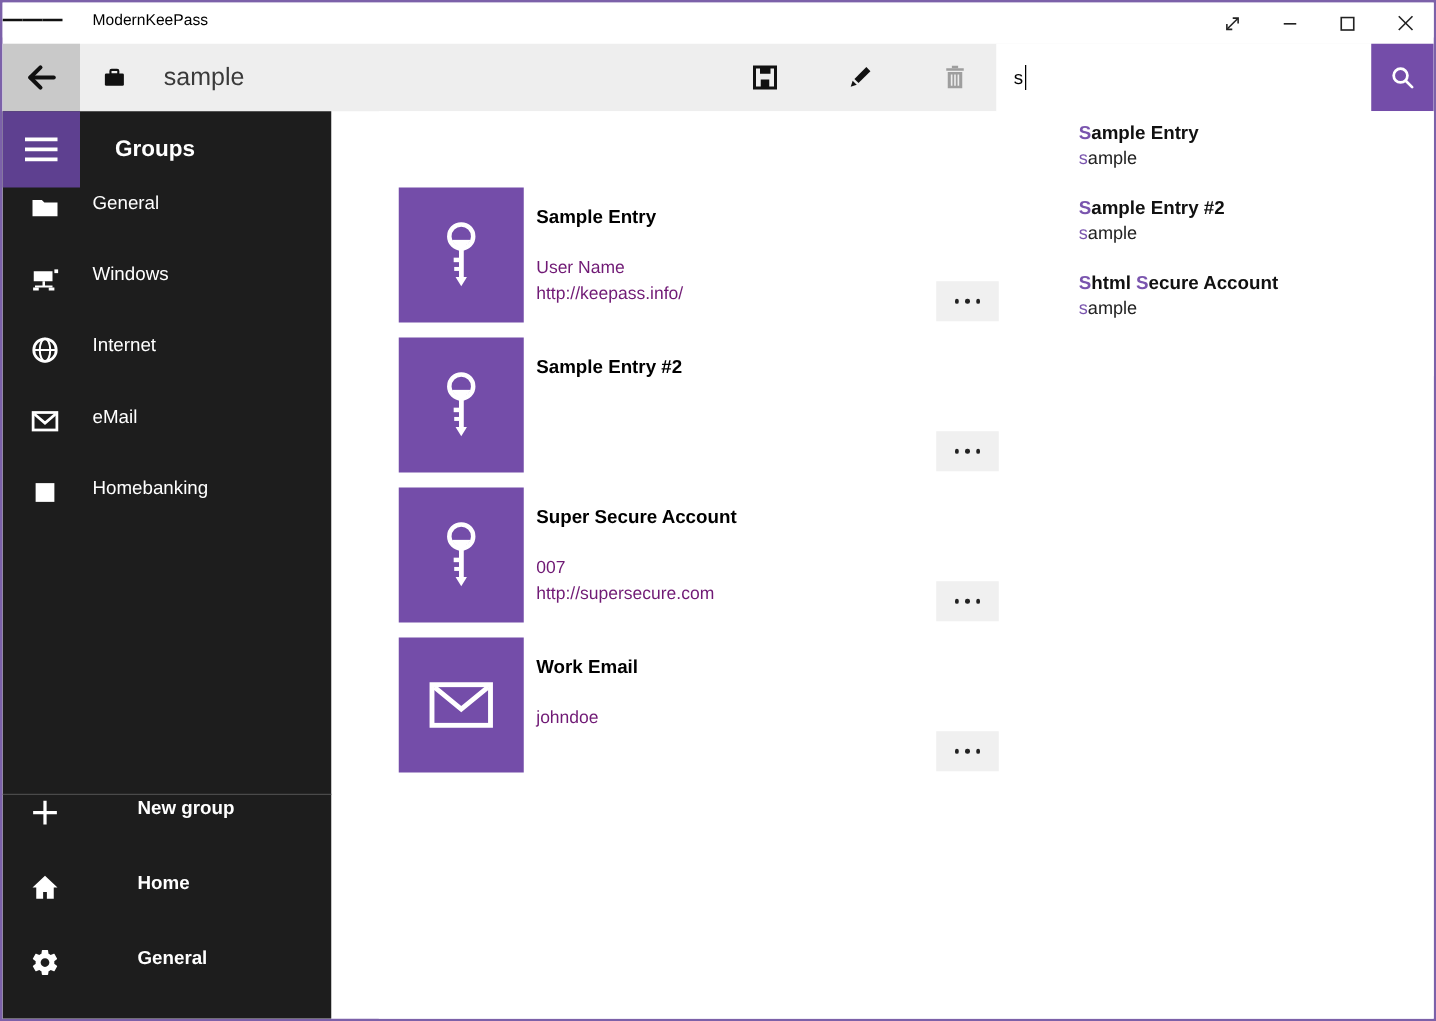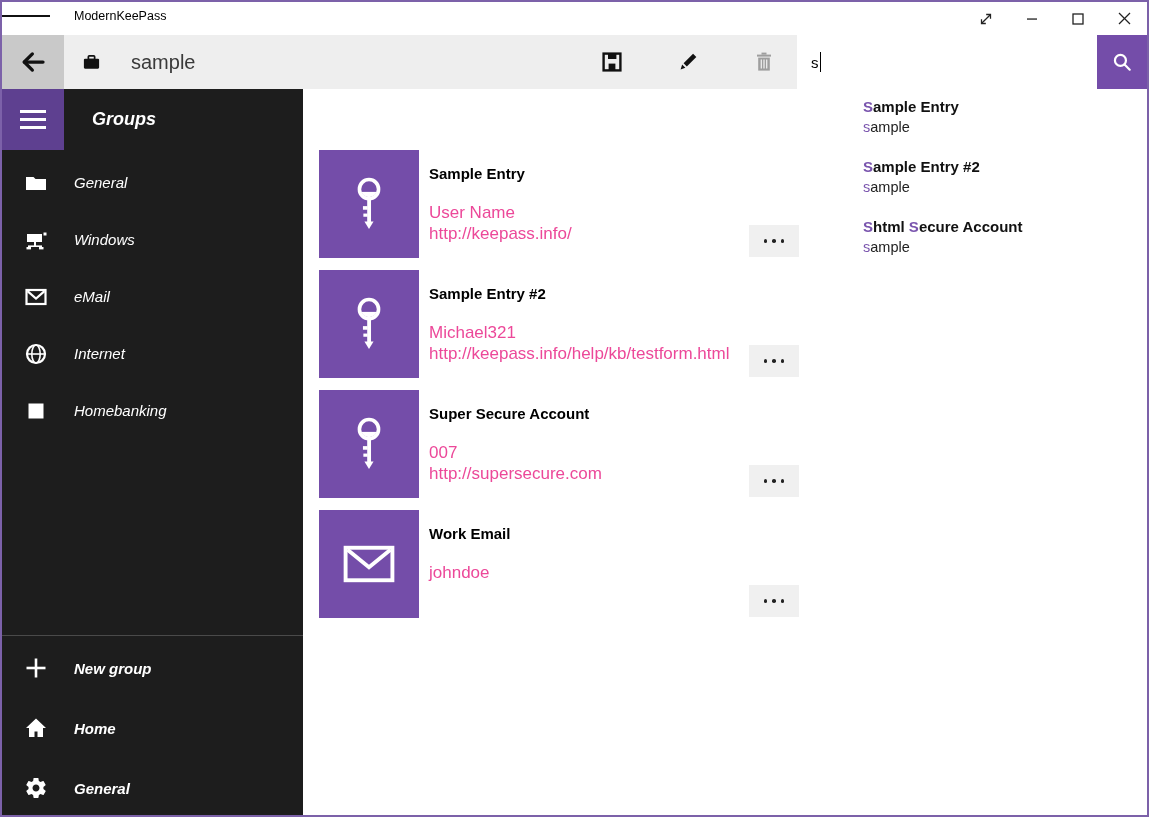--- a/index.html
+++ b/index.html
@@ -17,39 +17,39 @@
   .appbar{position:absolute;left:0;right:0;top:33px;height:54px;background:#eeeeee;}
   .back-btn{position:absolute;left:0;top:0;width:62px;height:54px;background:#c9c9c9;border:0;display:flex;align-items:center;justify-content:center;padding:0;}
   .db-icon{position:absolute;left:80px;top:0;height:54px;display:flex;align-items:center;}
   .db-title{position:absolute;left:129px;top:0;height:54px;display:flex;align-items:center;font-size:20px;color:#3a3a3a;}
   .appbar-actions{position:absolute;left:586px;top:0;height:54px;display:flex;gap:28px;}
   .act-btn{width:48px;height:54px;border:0;background:transparent;display:flex;align-items:center;justify-content:center;padding:0;}
   .searchbox{position:absolute;left:795px;top:0;width:300px;height:54px;background:#fff;display:flex;align-items:center;padding-left:14px;box-sizing:border-box;font-size:15px;color:#000;cursor:text;}
   .caret{display:inline-block;width:1px;height:20px;background:#000;margin-left:1px;vertical-align:middle;}
   .search-btn{position:absolute;left:1095px;top:0;width:50px;height:54px;border:0;background:#744da9;display:flex;align-items:center;justify-content:center;padding:0;}
   
-  .sidebar{position:absolute;left:0;top:87px;width:301px;bottom:0;background:#1d1d1d;color:#fff;font-style:italic;}
+  .sidebar{position:absolute;left:0;top:87px;width:263px;bottom:0;background:#1d1d1d;color:#fff;}
   .side-top{height:61px;display:flex;align-items:center;}
   .side-burger{width:62px;height:61px;background:#5e4090;border:0;display:flex;flex-direction:column;align-items:center;justify-content:center;padding:0;}
   .side-burger .bar{display:block;width:26px;height:2.8px;background:#fff;margin:2.6px 0;}
   .side-heading{margin-left:28px;font-size:18px;font-weight:bold;color:#fff;}
   .group-list{margin-top:4px;}
-  .side-item{height:57px;display:flex;align-items:center;padding-left:22px;cursor:default;}
+  .side-item{height:57px;display:flex;padding-left:22px;cursor:default;}
   .side-item .s-icon{width:24px;height:24px;margin-right:26px;display:flex;align-items:center;justify-content:center;flex:none;}
   .side-item .s-label{font-size:15px;color:#fff;}
   .side-sep{position:absolute;left:0;right:0;top:546px;height:1px;background:#4a4a4a;}
   .side-footer{position:absolute;left:0;right:0;top:549px;}
   .side-footer .side-item{height:60px;}
-  .side-footer .s-label{font-weight:bold;}
+  .side-footer .s-label{font-weight:bold;margin-left:36px;}
   
   .main{position:absolute;left:301px;top:87px;right:0;bottom:0;background:#fff;}
   .entry{position:absolute;left:16px;width:530px;height:108px;cursor:default;}
   .entry .tile{position:absolute;left:0;top:0;width:100px;height:108px;background:#744da9;display:flex;align-items:center;justify-content:center;}
   .entry .e-title{position:absolute;left:110px;top:15px;font-size:15px;font-weight:bold;color:#000;}
-  .entry .e-sub{position:absolute;left:110px;top:53px;font-size:17px;color:#ec4899;line-height:20.5px;}
+  .entry .e-sub{position:absolute;left:110px;top:53px;font-size:14px;color:#701a75;line-height:20.5px;}
   .entry .more-btn{position:absolute;left:430px;top:75px;width:50px;height:32px;background:#f0f0f0;border:0;display:flex;align-items:center;justify-content:center;gap:5px;padding:0;}
   .more-btn .dot{width:3.6px;height:3.6px;border-radius:50%;background:#222;display:block;}
   .entry:nth-of-type(1){top:61px;} .entry:nth-of-type(2){top:181px;}
   .entry:nth-of-type(3){top:301px;} .entry:nth-of-type(4){top:421px;padding-left:33px;}
   
   .suggestions{position:absolute;left:849px;top:87px;width:296px;height:212px;background:#fff;z-index:6;}
   .sug-item{height:60px;padding:8px 0 0 12px;box-sizing:border-box;cursor:default;}
   .sug-title{font-size:15px;font-weight:bold;color:#111;line-height:20px;}
   .sug-sub{font-size:14.5px;color:#222;line-height:20px;}
   .hl{color:#7a55ae;}
@@ -205,35 +205,35 @@
                 <rect x="2.5" y="19" width="4.5" height="2.4"></rect>
                 <rect x="15" y="19" width="4.5" height="2.4"></rect>
               </g>
             </svg>
         </span>
         <span class="s-label">Windows</span>
       </div>
       <div class="side-item">
         <span class="s-icon">
           <svg width="24" height="24" viewBox="0 0 24 24">
-              <rect x="2.5" y="5" width="19" height="14" fill="none" stroke="#fff" stroke-width="2.2"></rect>
-              <path d="M3.5 6.2 L12 13.5 L20.5 6.2" fill="none" stroke="#fff" stroke-width="2.2"></path>
-            </svg>
-        </span>
-        <span class="s-label">eMail</span>
-      </div>
-      <div class="side-item">
-        <span class="s-icon">
-          <svg width="24" height="24" viewBox="0 0 24 24">
               <circle cx="12" cy="12" r="9" fill="none" stroke="#fff" stroke-width="2.2"></circle>
               <ellipse cx="12" cy="12" rx="4.2" ry="9" fill="none" stroke="#fff" stroke-width="1.6"></ellipse>
               <line x1="3" y1="12" x2="21" y2="12" stroke="#fff" stroke-width="1.6"></line>
             </svg>
         </span>
         <span class="s-label">Internet</span>
+      </div>
+      <div class="side-item">
+        <span class="s-icon">
+          <svg width="24" height="24" viewBox="0 0 24 24">
+              <rect x="2.5" y="5" width="19" height="14" fill="none" stroke="#fff" stroke-width="2.2"></rect>
+              <path d="M3.5 6.2 L12 13.5 L20.5 6.2" fill="none" stroke="#fff" stroke-width="2.2"></path>
+            </svg>
+        </span>
+        <span class="s-label">eMail</span>
       </div>
       <div class="side-item">
         <span class="s-icon">
           <svg width="24" height="24" viewBox="0 0 24 24">
               <rect x="4.5" y="4.5" width="15" height="15" fill="#fff"></rect>
             </svg>
         </span>
         <span class="s-label">Homebanking</span>
       </div>
     </div>
@@ -315,24 +315,20 @@
               <circle cx="16" cy="12" r="9" fill="none" stroke="#fff" stroke-width="3.4"></circle>
               <rect x="6" y="14.6" width="20" height="7" fill="#fff" clip-path="url(#k1)"></rect>
               <rect x="14.3" y="20" width="3.6" height="23" fill="#fff"></rect>
               <rect x="10.3" y="28" width="4.4" height="3.4" fill="#fff"></rect>
               <rect x="10.7" y="35" width="4" height="3" fill="#fff"></rect>
               <polygon points="16,49.5 11.7,42.5 20.3,42.5" fill="#fff"></polygon>
             </svg>
         </span>
       </div>
       <div class="e-title">Sample Entry #2</div>
-      <div class="e-sub">
-        <div>Michael321</div>
-        <div>http://keepass.info/help/kb/testform.html</div>
-      </div>
       <button class="more-btn">
         <span class="dot"></span>
           <span class="dot"></span>
           <span class="dot"></span>
       </button>
     </div>
 
     <div class="entry">
       <div class="tile">
         <span>

